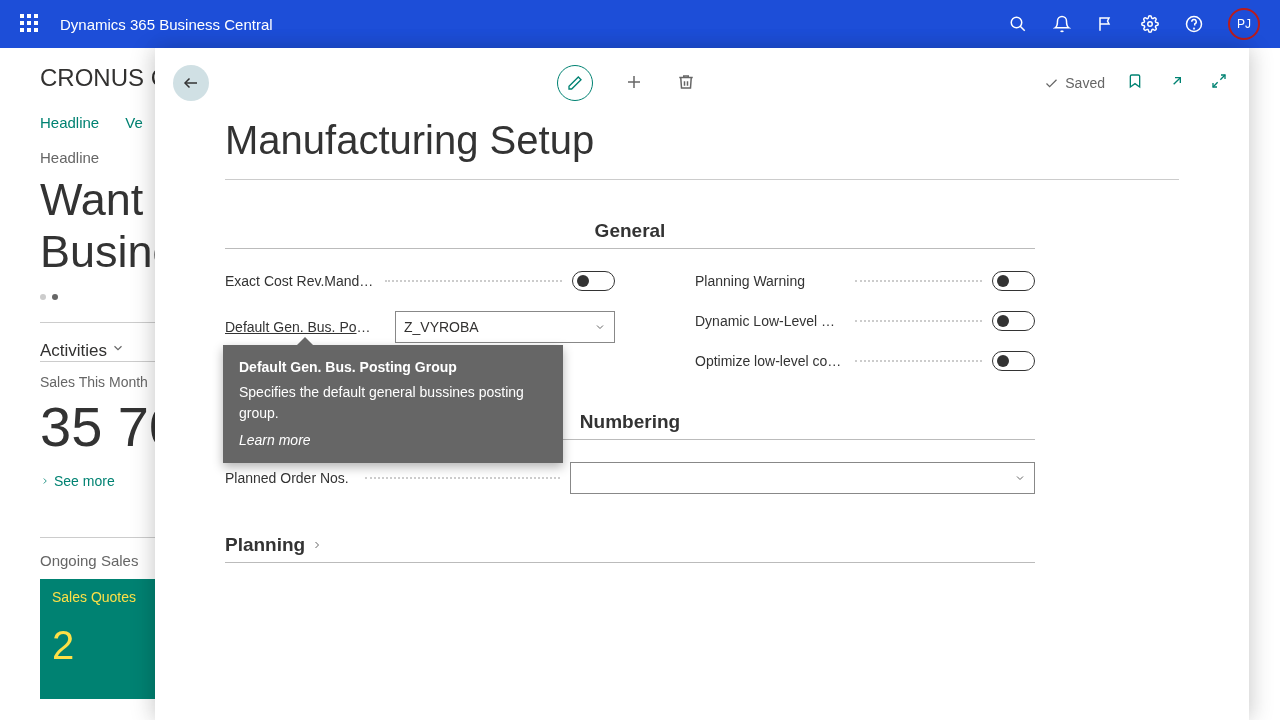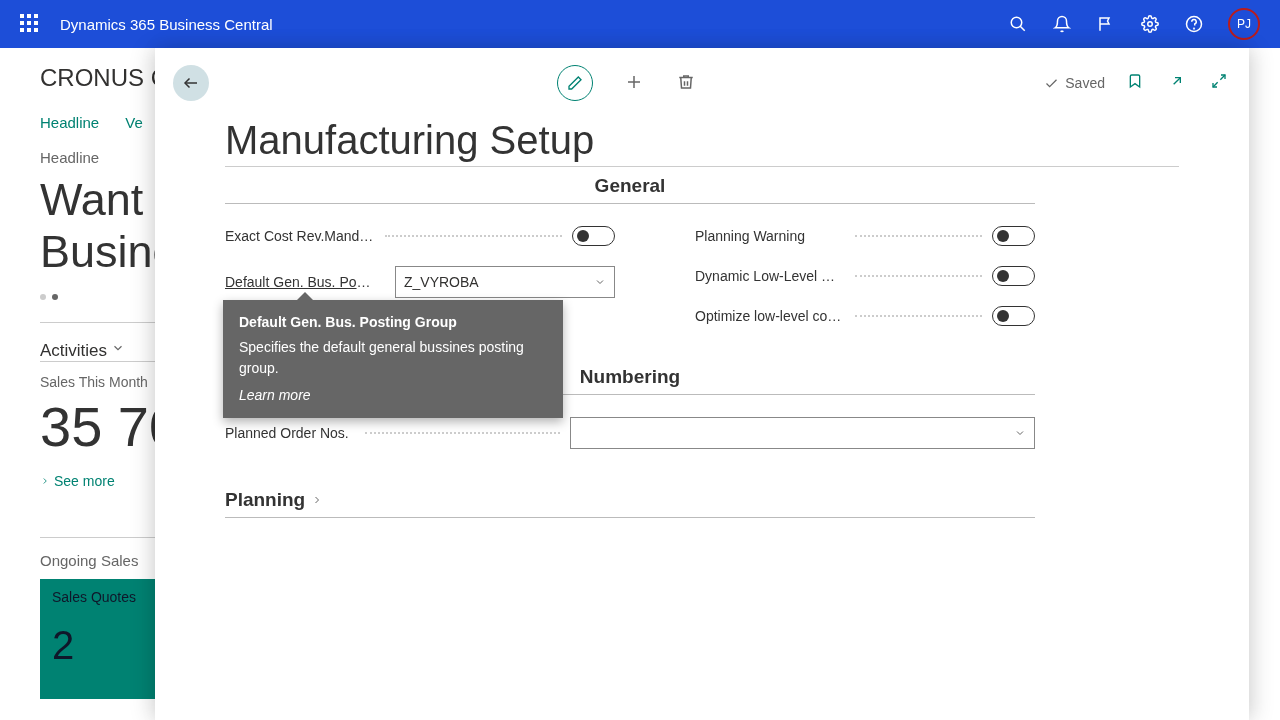--- a/index.html
+++ b/index.html
@@ -25,21 +25,21 @@
 .dots { margin-top: 16px; display: flex; gap: 6px; }
 .dot { width: 6px; height: 6px; border-radius: 50%; background: #ccc; }
 .dot.active { background: #666; }
 .section-title-row { display: flex; align-items: center; gap: 4px; margin-bottom: 12px; border-bottom: 1px solid #ccc; }
 .section-title { font-size: 17px; padding-bottom: 0; }
 .chev-small { width: 14px; height: 14px; stroke: #666; margin-bottom: 6px; }
 .kpi-label { color: #666; font-size: 14px; margin-bottom: 4px; }
 .kpi-value { font-size: 56px; font-weight: 300; color: #333; }
 .see-more { color: #008272; margin-top: 14px; display: flex; align-items: center; gap: 4px; cursor: pointer; }
 .ongoing-label { margin-top: 48px; color: #666; font-size: 15px; margin-bottom: 10px; border-top: 1px solid #ccc; padding-top: 14px; }
-.tile { background: #008272; color: #0f172a; width: 150px; height: 120px; padding: 10px 12px; }
+.tile { background: #008272; color: #fde047; width: 150px; height: 120px; padding: 10px 12px; }
 .tile-title { font-size: 14px; }
 .tile-value { font-size: 40px; font-weight: 300; margin-top: 18px; }
 
 .right-links { position: absolute; right: 40px; top: 200px; color: #14532d; font-size: 15px; }
 .right-links div { margin-bottom: 10px; }
 
 .ham-right { position: absolute; right: 40px; top: 70px; cursor: pointer; }
 .ham-lines { display: flex; flex-direction: column; gap: 4px; }
 .ham-lines span { width: 18px; height: 1px; background: #666; }
 
@@ -49,21 +49,21 @@
 .modal { position: absolute; top: 48px; left: 155px; width: 1094px; bottom: 0; background: #fff; box-shadow: -6px 0 20px rgba(0,0,0,0.12), 6px 0 20px rgba(0,0,0,0.12); padding: 0 0 20px; }
 .modal-toolbar { display: flex; align-items: center; height: 70px; padding: 0 18px; }
 .back-circle { width: 36px; height: 36px; border-radius: 50%; background: #d0e0e4; display: flex; align-items: center; justify-content: center; cursor: pointer; }
 .toolbar-center { margin-left: auto; display: flex; align-items: center; gap: 32px; }
 .edit-circle { width: 36px; height: 36px; border: 1px solid #008272; border-radius: 50%; display: flex; align-items: center; justify-content: center; cursor: pointer; }
 .tool-icon { width: 20px; height: 20px; color: #666; cursor: pointer; }
 .toolbar-right { margin-left: auto; display: flex; align-items: center; gap: 22px; }
 .saved { display: flex; align-items: center; gap: 6px; color: #666; font-size: 14px; }
 
 .modal-body { padding: 0 70px 0 70px; }
-.page-title { font-size: 40px; font-weight: 300; color: #333; border-bottom: 1px solid #ccc; padding-bottom: 3px; margin-bottom: 8px; }
+.page-title { font-size: 40px; font-weight: 300; color: #333; border-bottom: 1px solid #ccc; padding-bottom: 16px; margin-bottom: 40px; }
 
 .group-title { font-size: 19px; font-weight: 600; color: #333; border-bottom: 1px solid #bbb; padding-bottom: 6px; margin-bottom: 22px; text-align: center; }
 .group-title.link { display: flex; align-items: center; gap: 6px; cursor: pointer; }
 
 .field-grid { display: flex; gap: 80px; margin-bottom: 40px; }
 .field-col { flex: 1; display: flex; flex-direction: column; gap: 20px; }
 .field-row { display: flex; align-items: center; position: relative; }
 .field-label { width: 150px; white-space: nowrap; overflow: hidden; text-overflow: ellipsis; color: #333; font-size: 14px; }
 .field-label.link { text-decoration: underline; cursor: pointer; }
 .dots-fill { flex: 1; border-bottom: 2px dotted #ccc; margin: 0 10px; height: 1px; align-self: center; min-width: 10px; }

